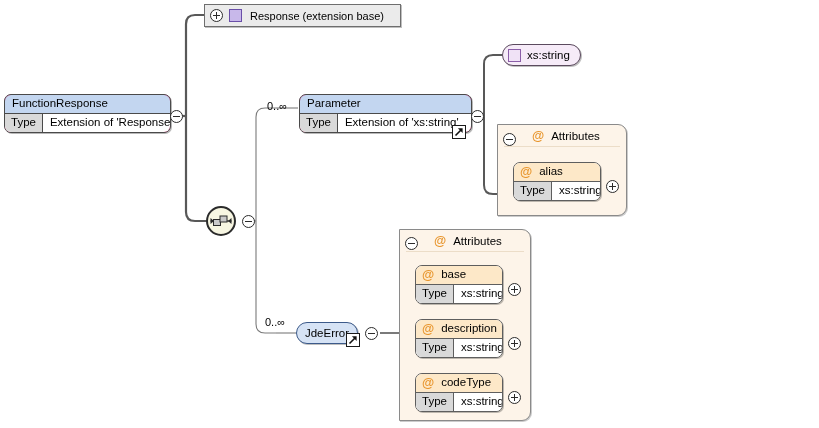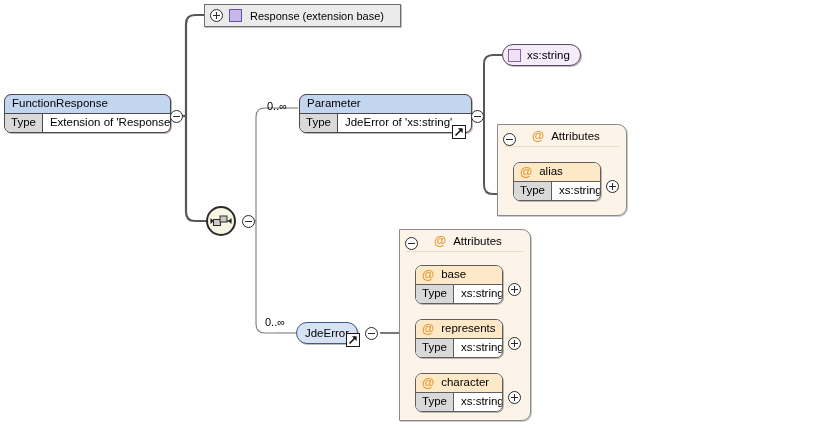--- a/index.html
+++ b/index.html
@@ -324,21 +324,21 @@
     </svg>
   </div>
   <div class="toggle" style="left:242px; top:215px;"></div>
 
   <div class="card" style="left:267px; top:100px;">0..∞</div>
 
   <div class="elembox" style="left:299px; top:94px; width:173px;">
     <div class="eb-name">Parameter</div>
     <div class="eb-typerow">
       <div class="eb-typelabel">Type</div>
-      <div class="eb-typeval">JdeError of 'xs:string'</div>
+      <div class="eb-typeval">Extension of 'xs:string'</div>
     </div>
   </div>
   <div class="refarrow" style="left:452px; top:125px;">
     <svg width="12" height="12" viewBox="0 0 12 12">
       <path d="M2.5 9.5 L8.5 3.5" stroke="#111" stroke-width="1.6" fill="none"></path>
       <polygon points="9.6,2.2 9.6,7.0 4.9,2.2" fill="#111"></polygon>
     </svg>
   </div>
   <div class="toggle" style="left:471px; top:110px;"></div>
 
@@ -399,33 +399,33 @@
     <div class="ab-typerow">
       <div class="ab-typelabel">Type</div>
       <div class="ab-typeval">xs:string</div>
     </div>
   </div>
   <div class="toggle plus" style="left:508px; top:283px;"></div>
 
   <div class="attrbox" style="left:415px; top:319px; width:88px;">
     <div class="ab-name">
       <span class="at-sym">@</span>
-      <span>represents</span>
+      <span>description</span>
     </div>
     <div class="ab-typerow">
       <div class="ab-typelabel">Type</div>
       <div class="ab-typeval">xs:string</div>
     </div>
   </div>
   <div class="toggle plus" style="left:508px; top:337px;"></div>
 
   <div class="attrbox" style="left:415px; top:373px; width:88px;">
     <div class="ab-name">
       <span class="at-sym">@</span>
-      <span>character</span>
+      <span>codeType</span>
     </div>
     <div class="ab-typerow">
       <div class="ab-typelabel">Type</div>
       <div class="ab-typeval">xs:string</div>
     </div>
   </div>
   <div class="toggle plus" style="left:508px; top:391px;"></div>
 
 </div>
 

